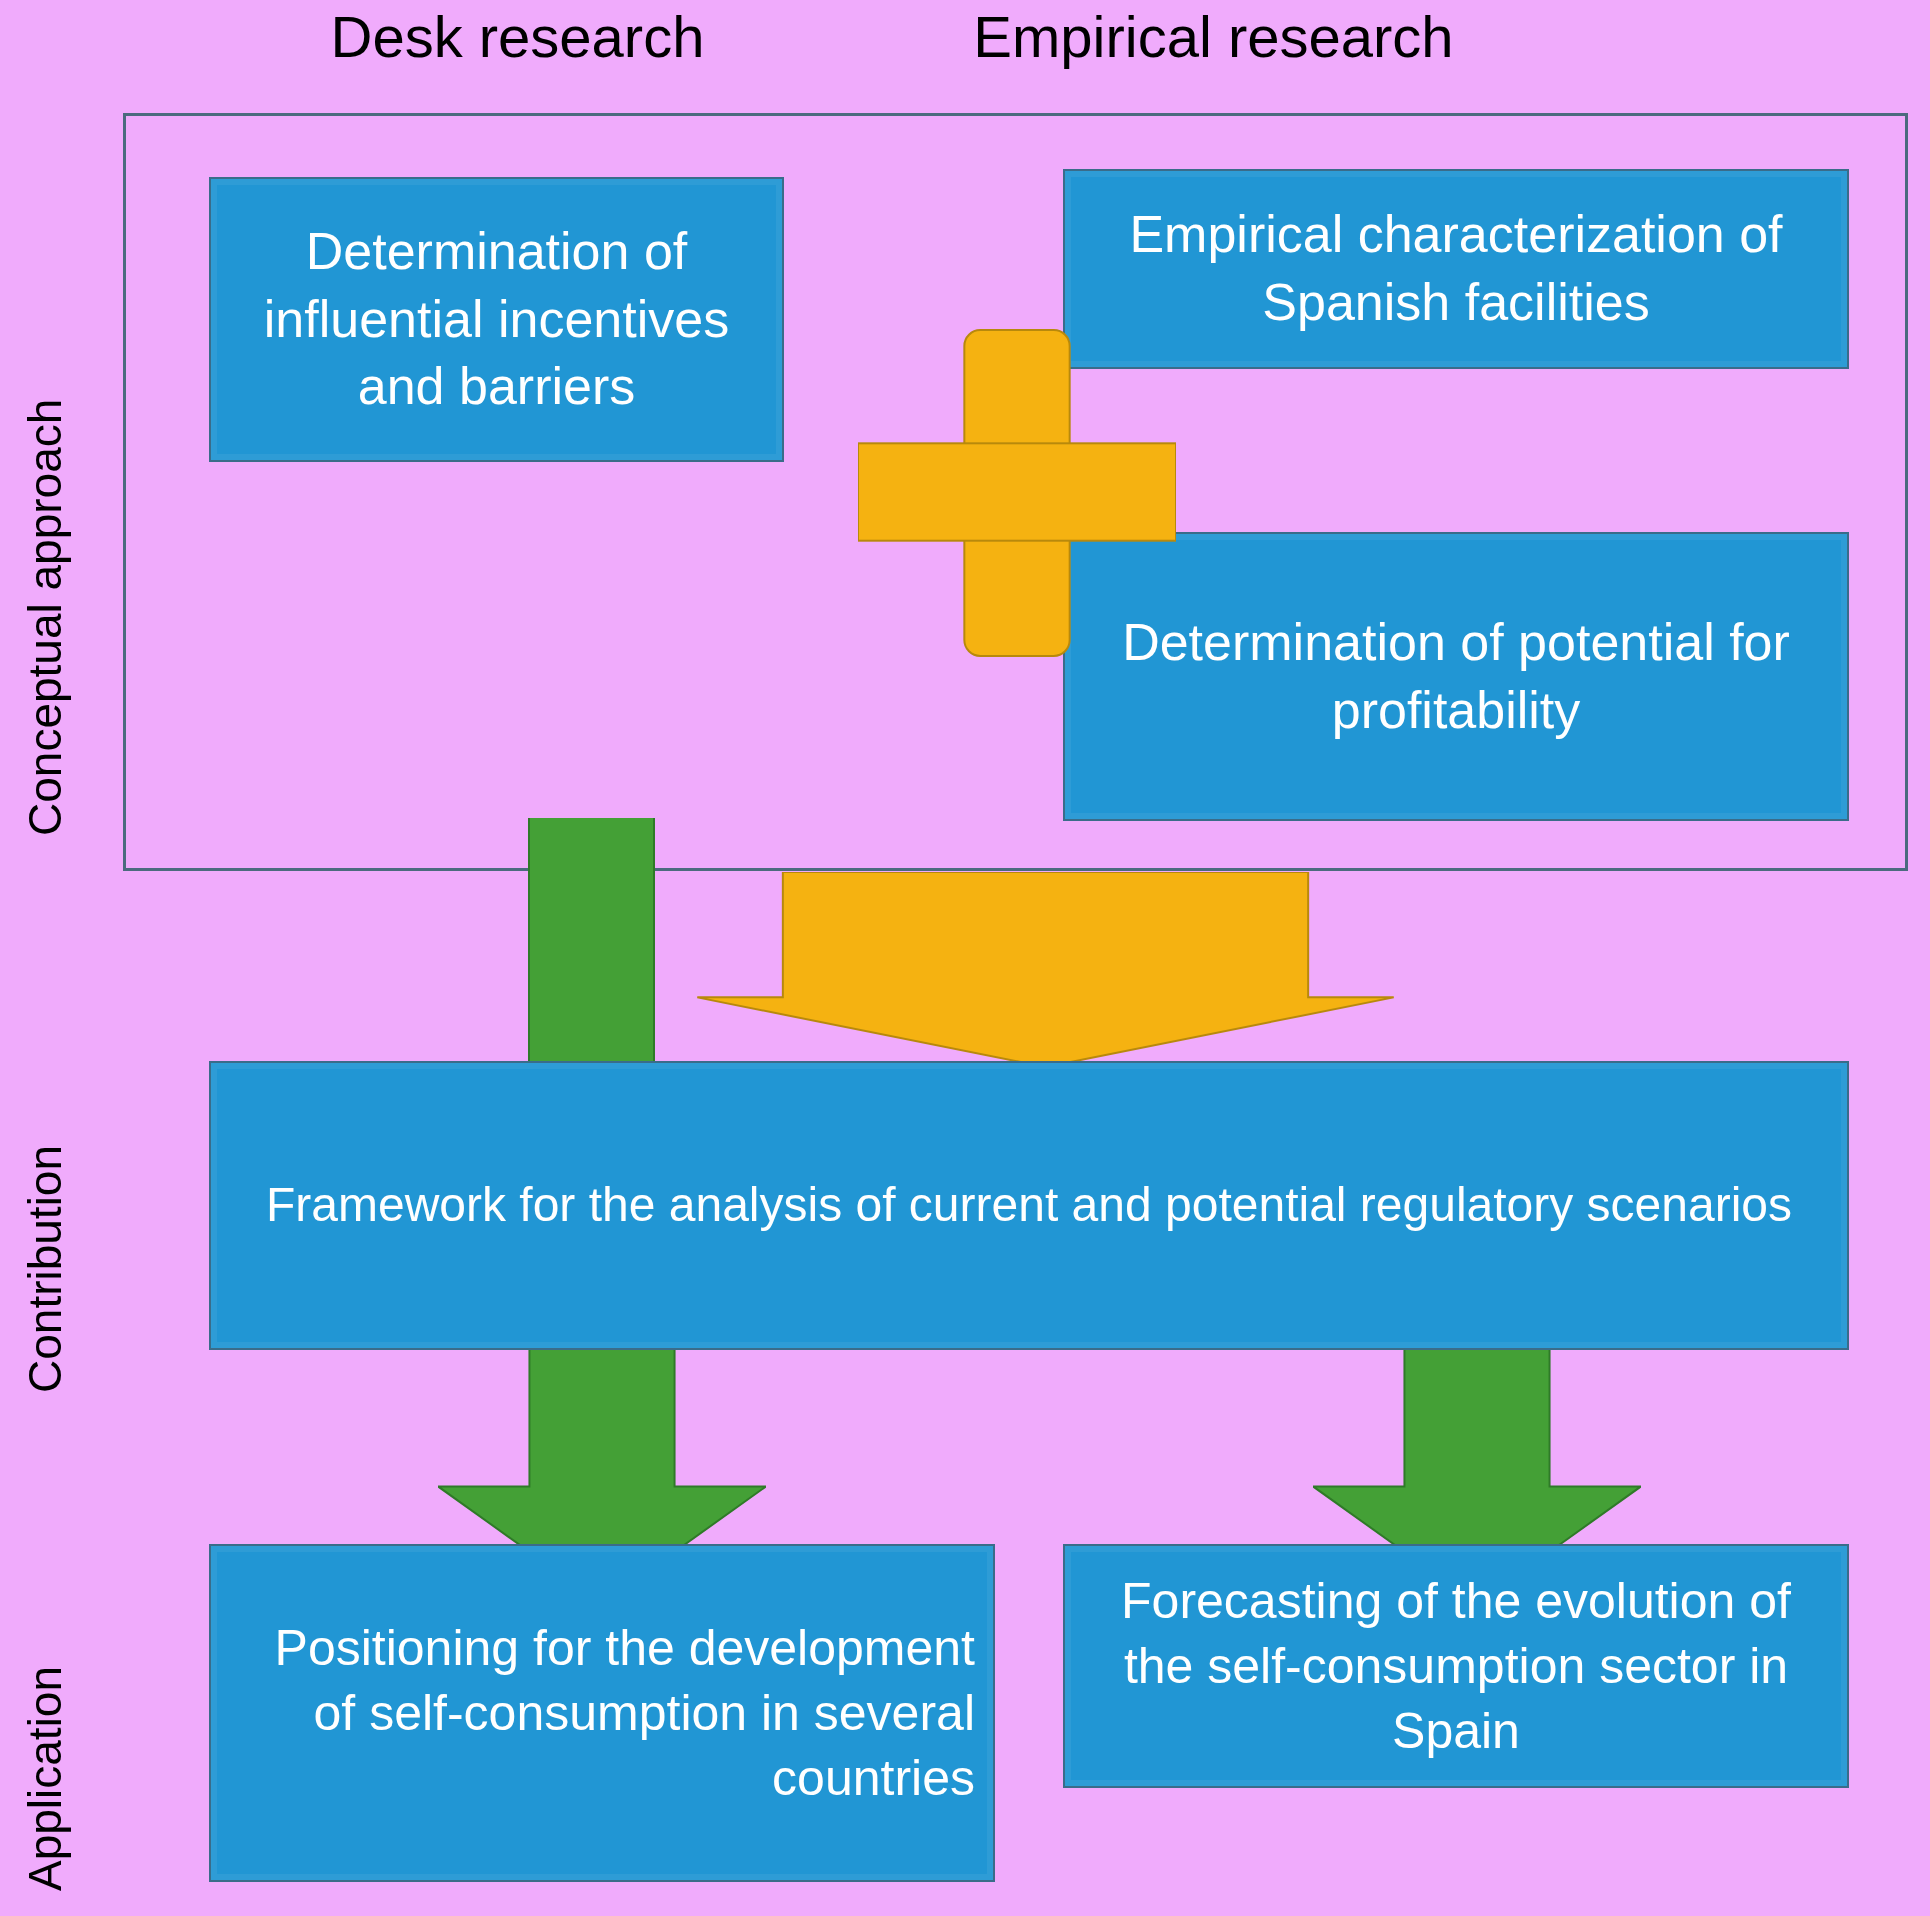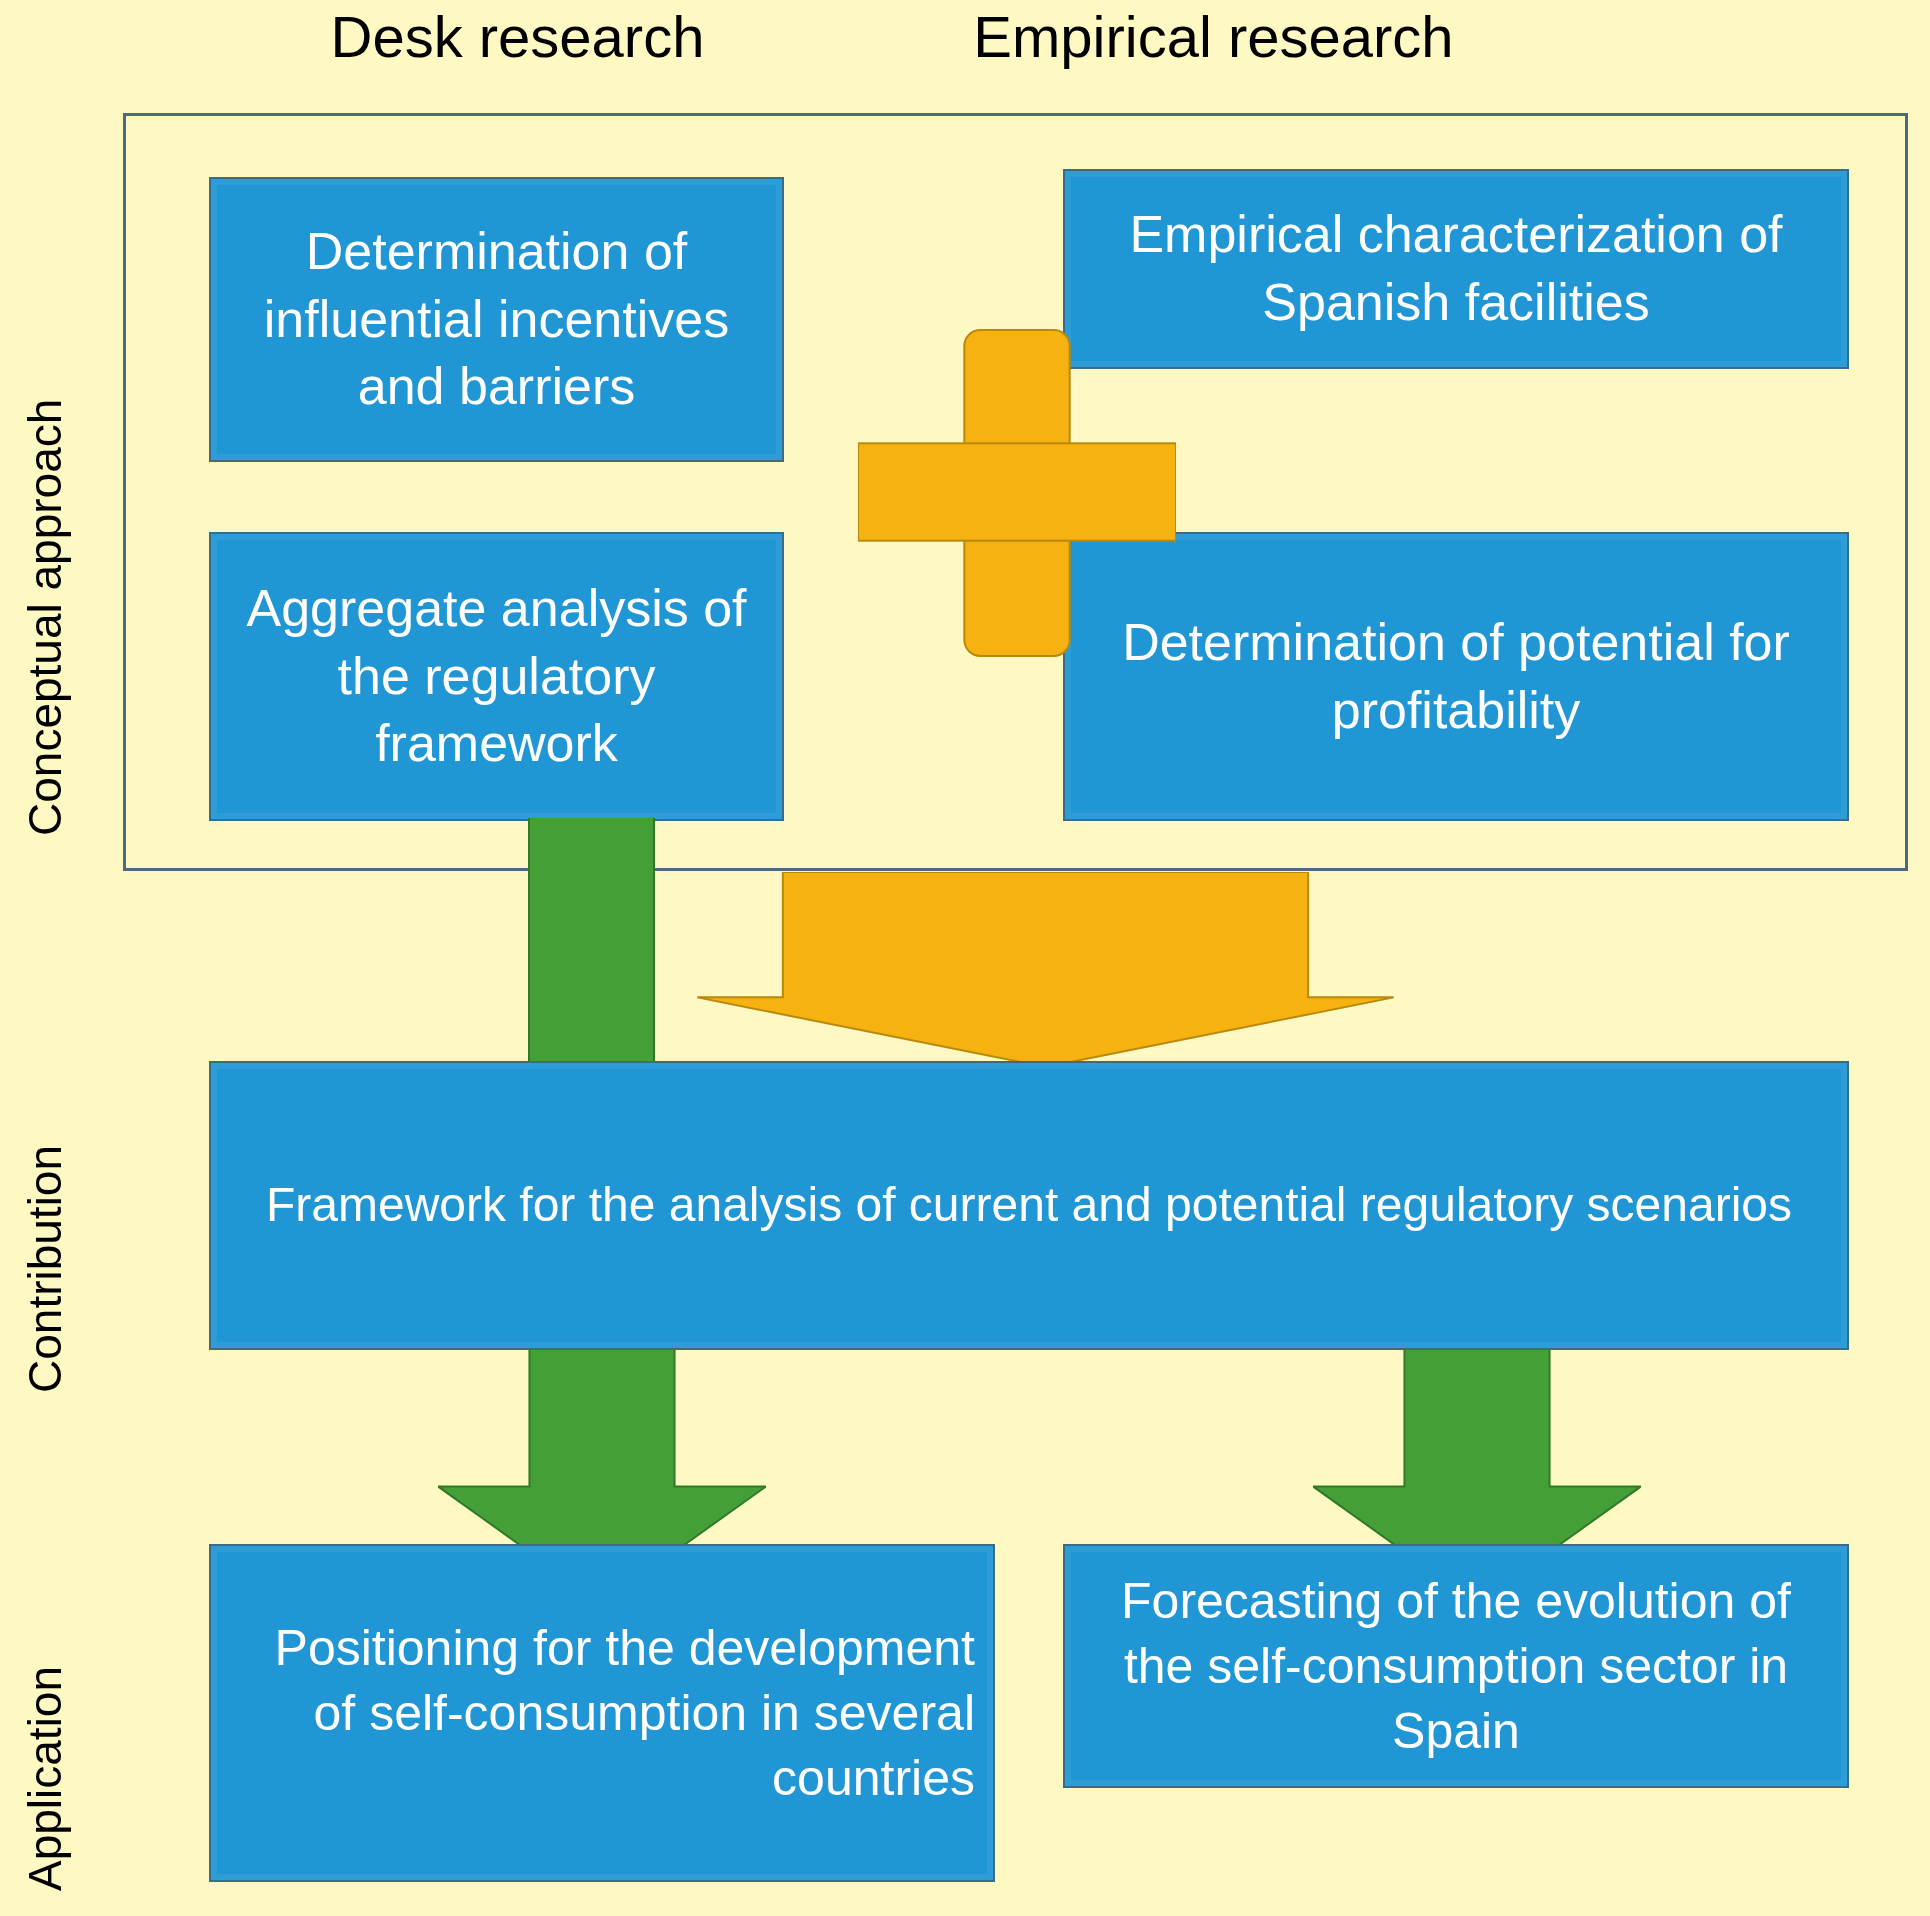--- a/index.html
+++ b/index.html
@@ -4,21 +4,21 @@
 <style>
   html, body {
     margin: 0;
     padding: 0;
     background: #ffffff;
   }
   #canvas {
     position: relative;
     width: 1930px;
     height: 1916px;
-    background: #fef9c3;
+    background: #f0abfc;
     font-family: "Liberation Sans", sans-serif;
     overflow: hidden;
   }
 
   
   .col-header {
     position: absolute;
     text-align: center;
     font-size: 58px;
     color: #000000;
@@ -145,23 +145,20 @@
   <div id="conceptual-frame"></div>
 
   <div class="box" id="box-incentives">
     <span>Determination of influential incentives and barriers</span>
   </div>
 
   <div class="box" id="box-spanish">
     <span>Empirical characterization of Spanish facilities</span>
   </div>
 
-  <div class="box" id="box-aggregate">
-    <span>Aggregate analysis of the regulatory framework</span>
-  </div>
 
   <div class="box" id="box-profit">
     <span>Determination of potential for profitability</span>
   </div>
 
   <svg id="plus-sign" viewBox="0 0 320 336">
     <g fill="#f5b211" stroke="#b8890c" stroke-width="2">
       <rect x="107" y="4" width="106" height="328" rx="16" ry="16"></rect>
       <rect x="0" y="118" width="320" height="98"></rect>
     </g>

